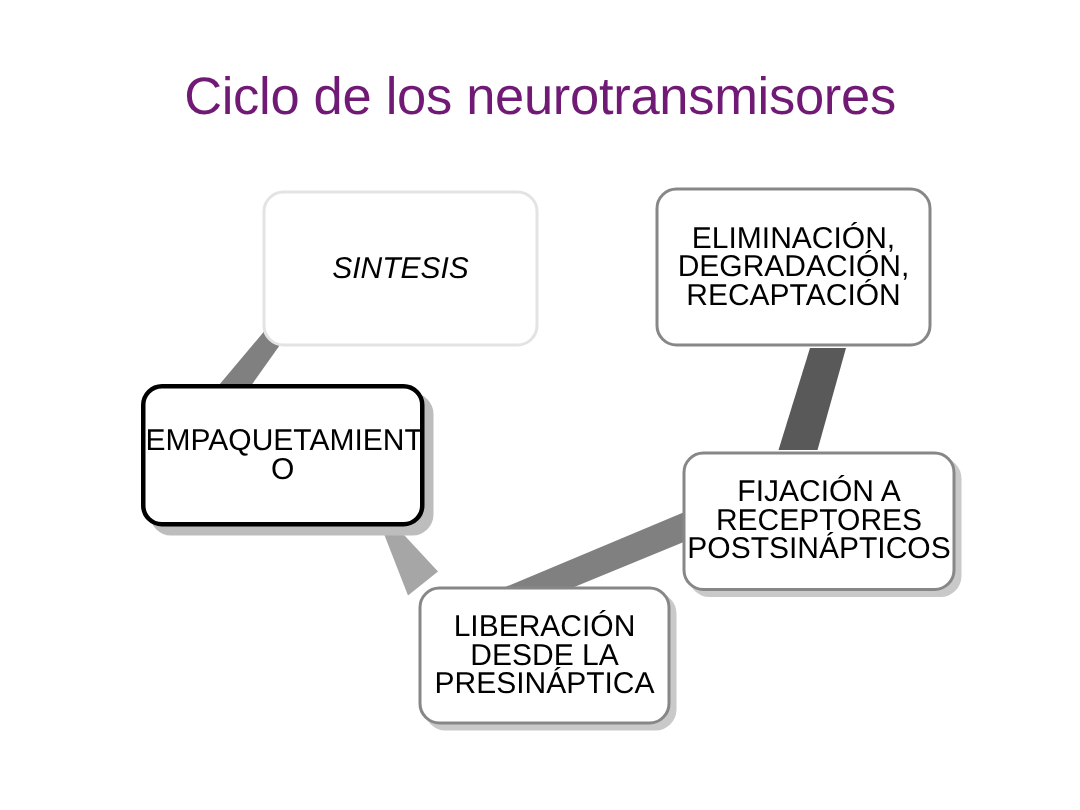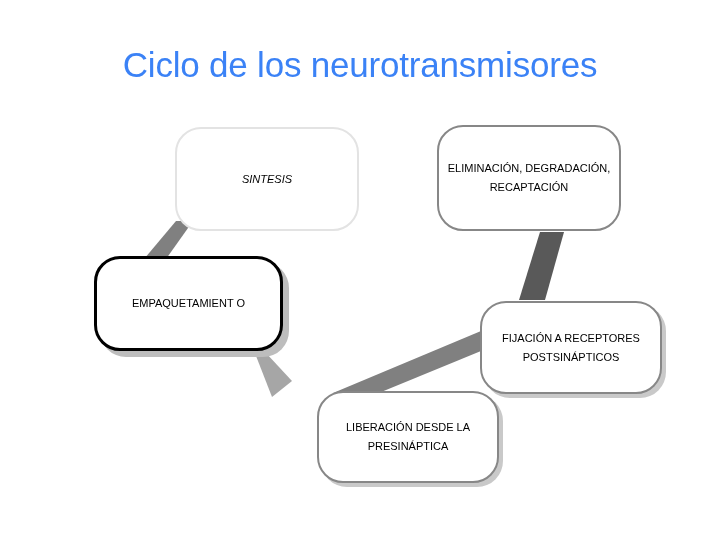--- a/index.html
+++ b/index.html
@@ -18,44 +18,44 @@
     overflow: hidden;
   }
   #slide-title {
     position: absolute;
     left: 0;
     top: 44px;
     width: 720px;
     text-align: center;
     font-size: 35px;
     font-weight: 400;
-    color: #3b82f6;
+    color: #701a75;
     letter-spacing: -0.2px;
     line-height: 42px;
     white-space: nowrap;
   }
   #connectors {
     position: absolute;
     left: 0;
     top: 0;
     width: 720px;
     height: 540px;
   }
   .node {
     position: absolute;
     box-sizing: border-box;
     background: #ffffff;
     display: flex;
     align-items: center;
     justify-content: center;
     text-align: center;
     color: #000000;
-    font-size: 11px;
+    font-size: 20px;
     line-height: 19px;
-    border-radius: 26px;
+    border-radius: 14px;
   }
   .node .node-label {
     display: block;
     width: 100%;
     padding: 0 8px;
     white-space: pre-line;
   }
   .node-sintesis {
     left: 175px;
     top: 127px;
@@ -74,35 +74,34 @@
   .node-empaquetamiento {
     left: 70px;
     top: 256px;
     width: 189px;
     height: 95px;
     border: 3px solid #000000;
     box-shadow: 6px 6px 0 0 #bdbdbd;
     margin-left: 24px;
   }
   .node-fijacion {
-    left: 480px;
+    left: 455px;
     top: 301px;
     width: 182px;
     height: 93px;
     border: 2px solid #878787;
     box-shadow: 4px 4px 0 0 #c9c9c9;
   }
   .node-liberacion {
     left: 279px;
     top: 391px;
-    width: 182px;
+    width: 168px;
     height: 92px;
     border: 2px solid #878787;
     box-shadow: 4px 4px 0 0 #c9c9c9;
-    margin-left: 38px;
   }
 </style>
 </head>
 <body>
 
 <div id="slide">
 
   <div id="slide-title">Ciclo de los neurotransmisores</div>
 
   <svg id="connectors" viewBox="0 0 720 540">

